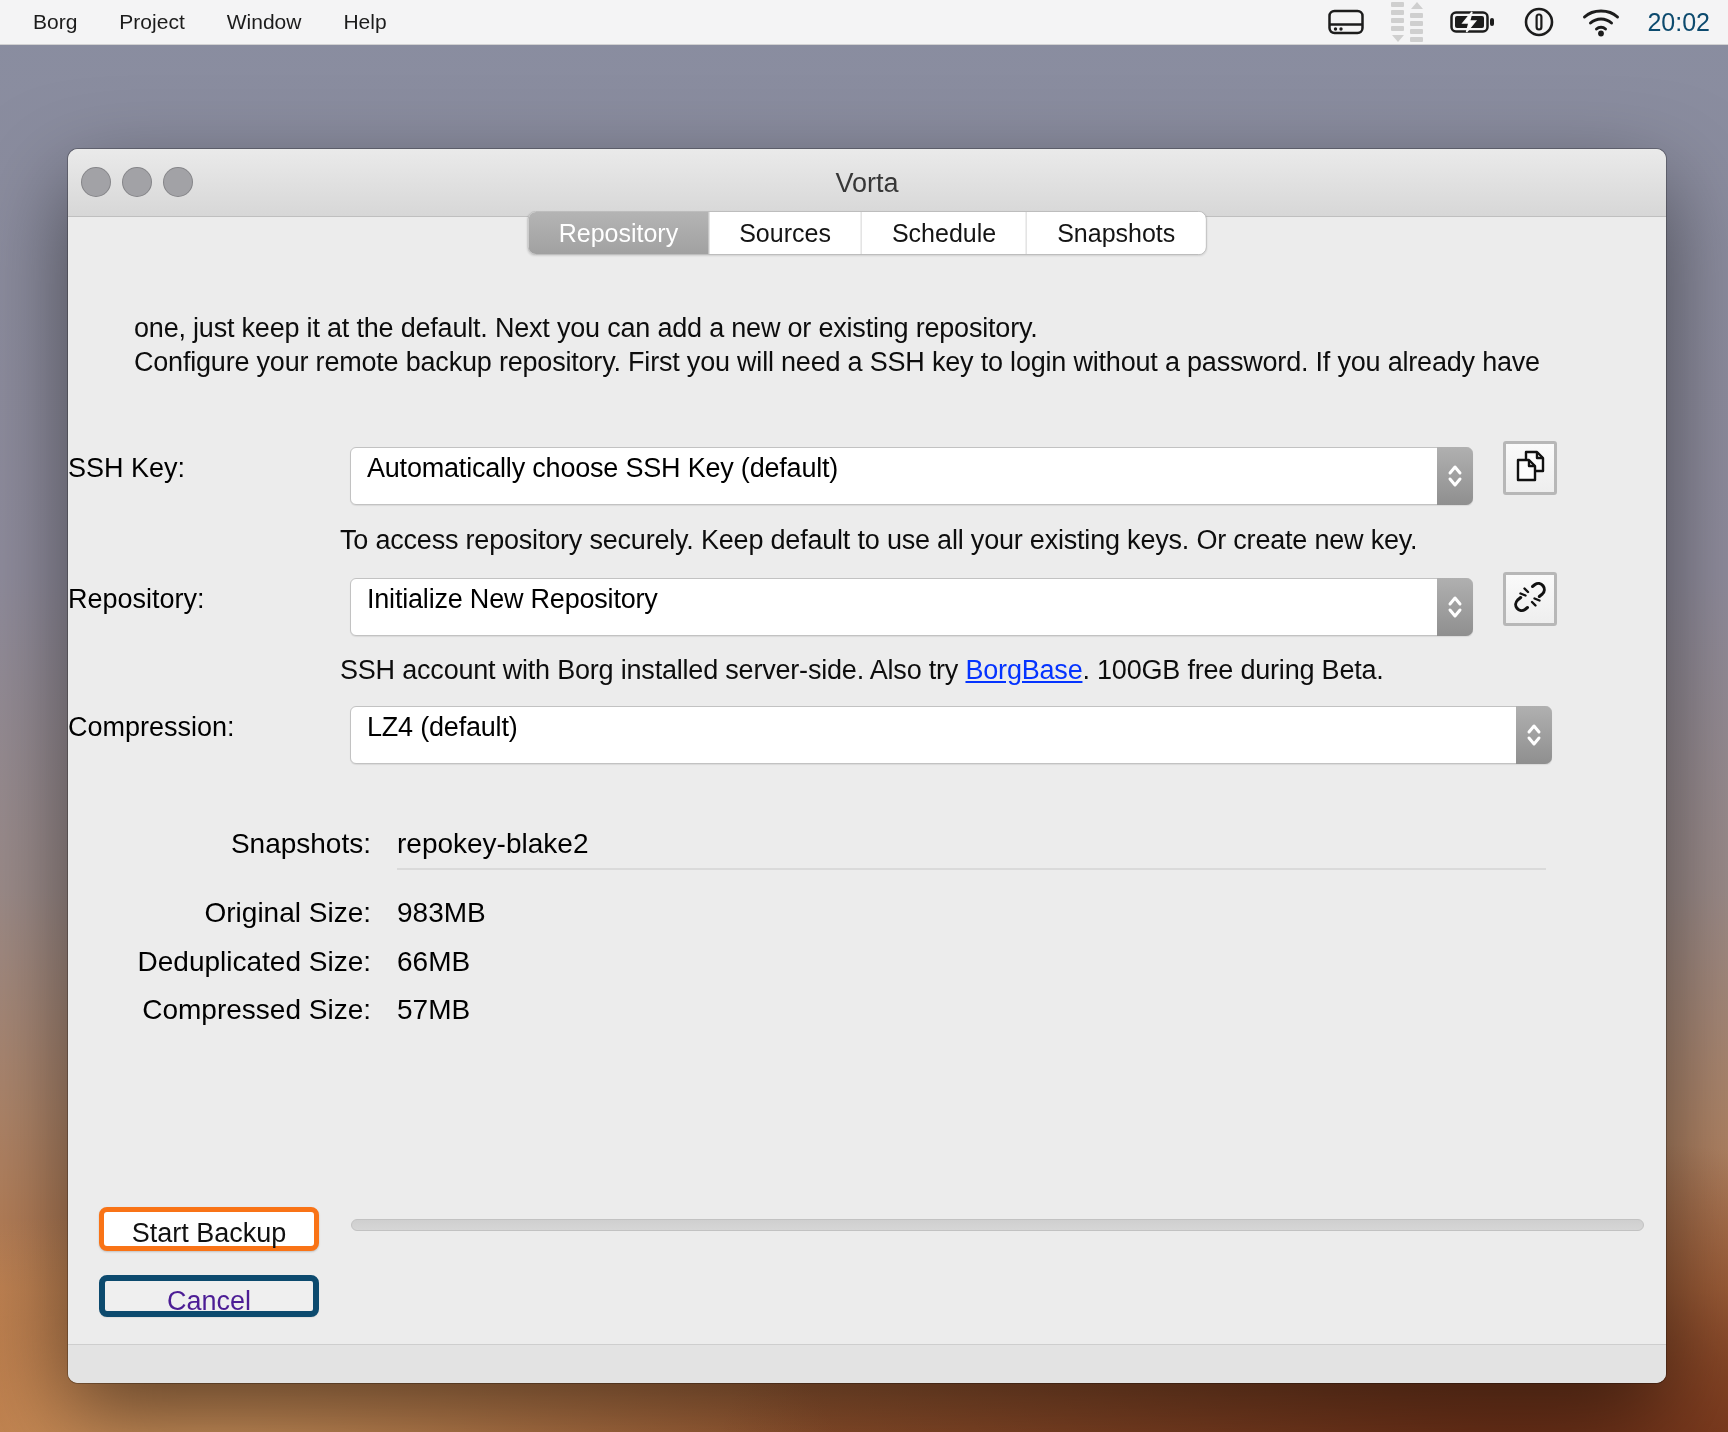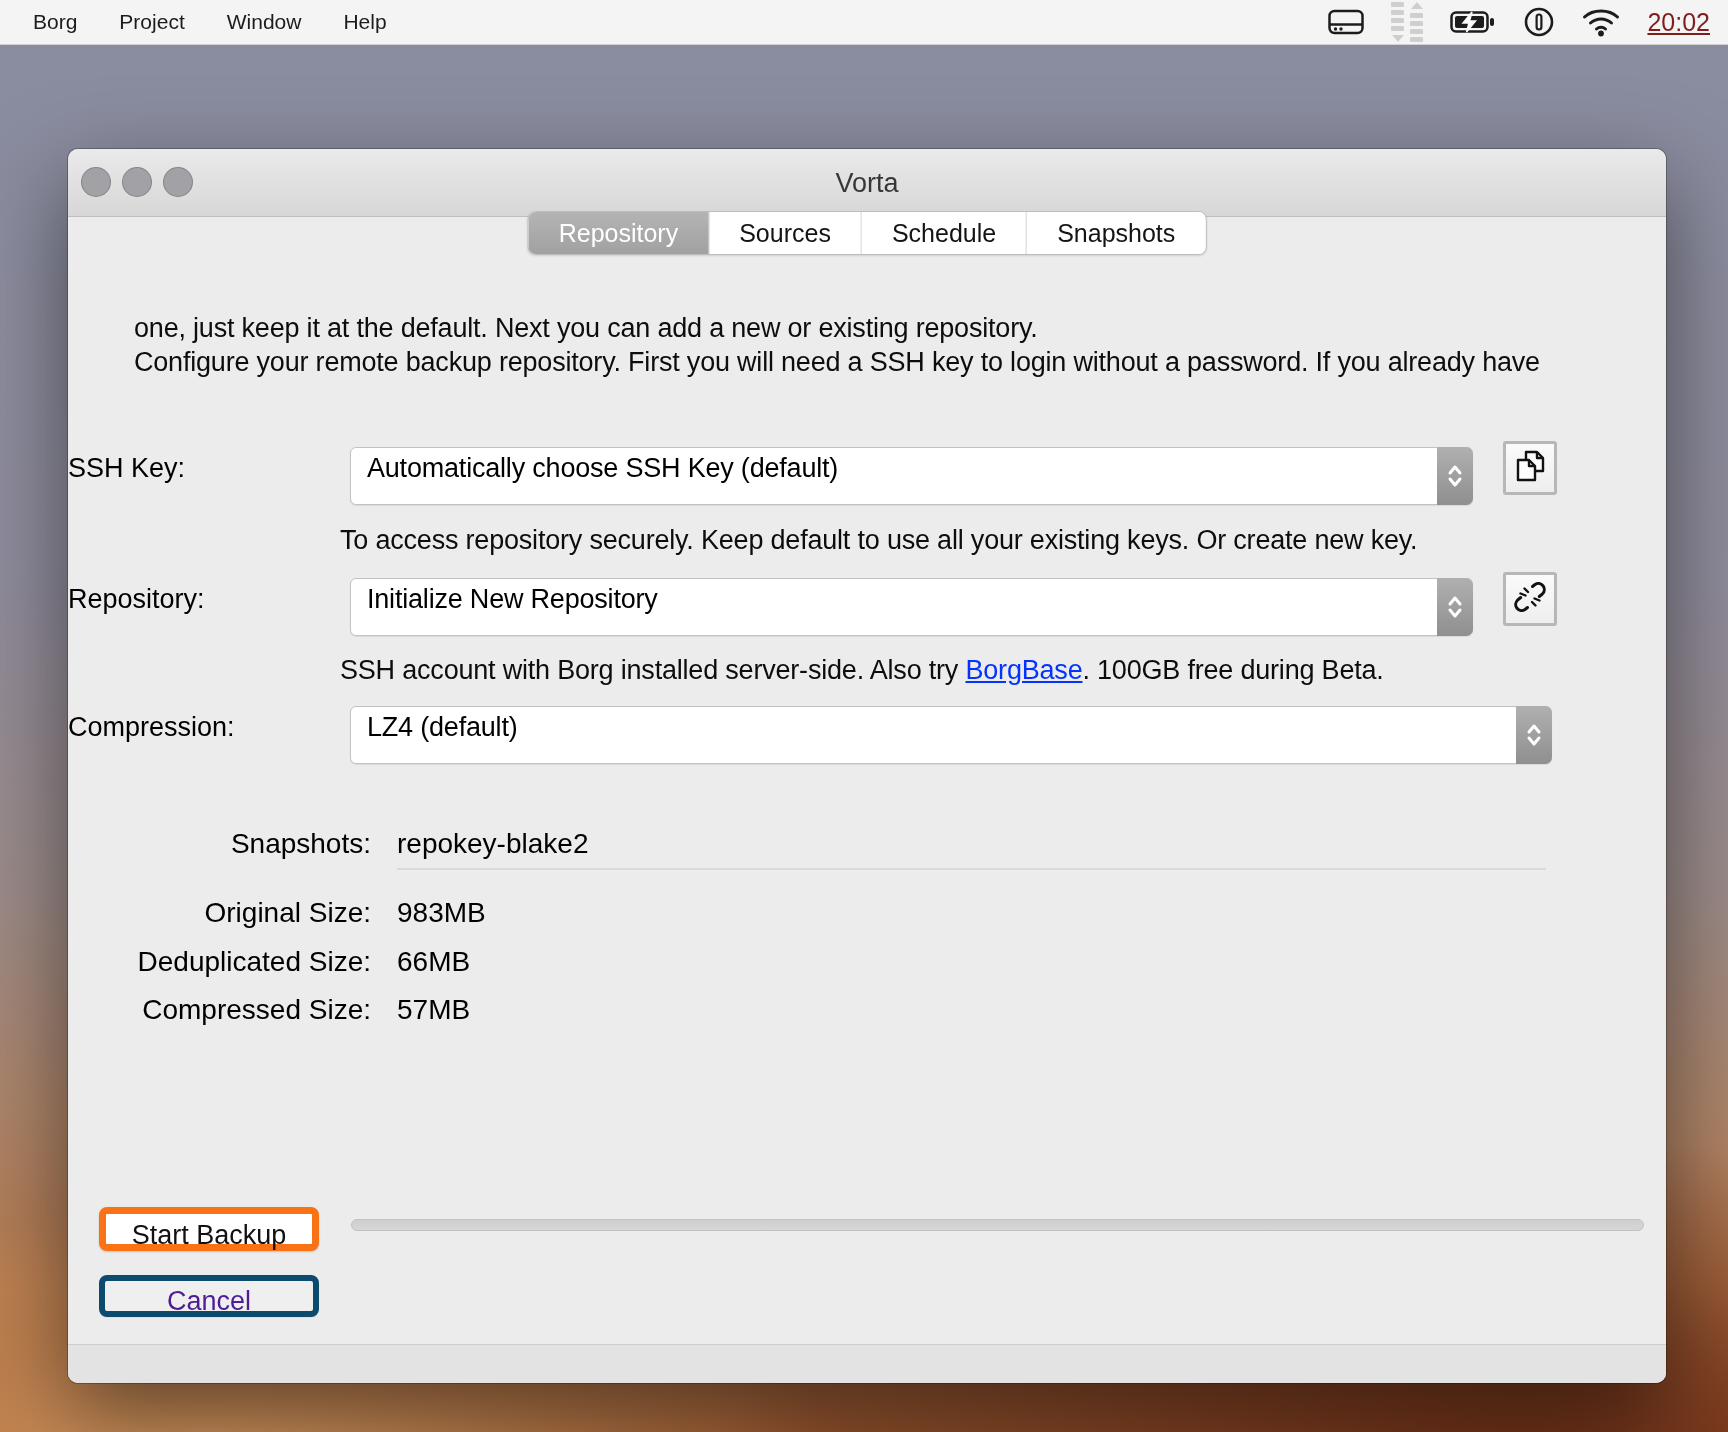--- a/index.html
+++ b/index.html
@@ -9,21 +9,21 @@
       radial-gradient(1300px 520px at 88% 102%, #6e2f17 0%, rgba(110,47,23,0) 62%),
       radial-gradient(1100px 460px at 12% 103%, #d89d63 0%, rgba(216,157,99,0) 58%),
       linear-gradient(180deg,#898da0 0%,#8f8c9c 40%,#9b8b89 62%,#ad8468 78%,#b5784c 90%,#9a5830 100%);
   }
   
   .menubar{position:absolute;top:0;left:0;right:0;height:44px;background:rgba(248,248,248,.97);
     border-bottom:1px solid rgba(0,0,0,.14);display:flex;align-items:center;color:#111;}
   .menu-left{display:flex;padding-left:12px;}
   .menu-item{padding:0 21px;line-height:44px;font-size:21px;color:#1c1c1c;}
   .menu-right{margin-left:auto;display:flex;align-items:center;gap:27px;padding-right:18px;}
-  .clock{font-size:25px;color:#7f1d1d;text-decoration:underline;}
+  .clock{font-size:25px;color:#0c4a6e;}
   .sicon{display:flex;align-items:center;justify-content:center;}
   
   .stacks{display:flex;gap:6px;}
   .stackcol{display:flex;flex-direction:column;gap:3px;}
   .stackcol i{display:block;width:13px;height:5px;background:#cfcfcf;border-radius:1px;}
   .tri-dn{width:0;height:0;border-left:6px solid transparent;border-right:6px solid transparent;border-top:7px solid #cfcfcf;margin:1px auto 0;}
   .tri-up{width:0;height:0;border-left:6px solid transparent;border-right:6px solid transparent;border-bottom:7px solid #cfcfcf;margin:0 auto 1px;}
   
   .window{position:absolute;left:68px;top:149px;width:1598px;height:1234px;background:#ececec;
     border-radius:10px;box-shadow:0 34px 90px rgba(0,0,0,.5),0 0 0 1px rgba(0,0,0,.25);}
@@ -52,21 +52,21 @@
   .icon-btn{position:absolute;left:1435px;width:54px;height:54px;box-sizing:border-box;border:3px solid #b7b7b7;
     border-radius:3px;background:linear-gradient(#fafafa,#eeeeee);display:flex;align-items:center;justify-content:center;}
   .help{position:absolute;left:272px;font-size:27px;color:#0d0d0d;letter-spacing:-.2px;white-space:nowrap;}
   .link{color:#0433ff;text-decoration:underline;}
   
   .info-label{position:absolute;left:0;width:303px;text-align:right;font-size:28px;color:#000;}
   .info-value{position:absolute;left:329px;font-size:28px;color:#000;}
   .divider{position:absolute;left:329px;top:719px;width:1149px;height:2px;background:#dadada;}
   
   .btn{position:absolute;left:31px;width:220px;box-sizing:border-box;border-radius:8px;font-size:27px;text-align:center;}
-  .btn-start{top:1058px;height:44px;line-height:42px;background:#fff;border:7px solid #f97316;color:#111;
+  .btn-start{top:1058px;height:44px;line-height:42px;background:#fff;border:5px solid #f97316;color:#111;
     box-shadow:0 1px 2px rgba(0,0,0,.18);}
   .btn-cancel{top:1126px;height:42px;line-height:40px;background:#efefef;border:6px solid #0c4a6e;color:#4c1d95;
     box-shadow:0 1px 1px rgba(0,0,0,.06);}
   .progress{position:absolute;left:283px;top:1070px;width:1293px;height:12px;border-radius:6px;
     background:linear-gradient(#cfcfcf,#d6d6d6);border:1px solid #c2c2c2;box-sizing:border-box;}
   .footer{position:absolute;left:0;right:0;bottom:0;height:38px;background:#e3e3e3;border-top:1px solid #cecece;
     border-radius:0 0 10px 10px;}
 </style>
 </head>
 <body>

